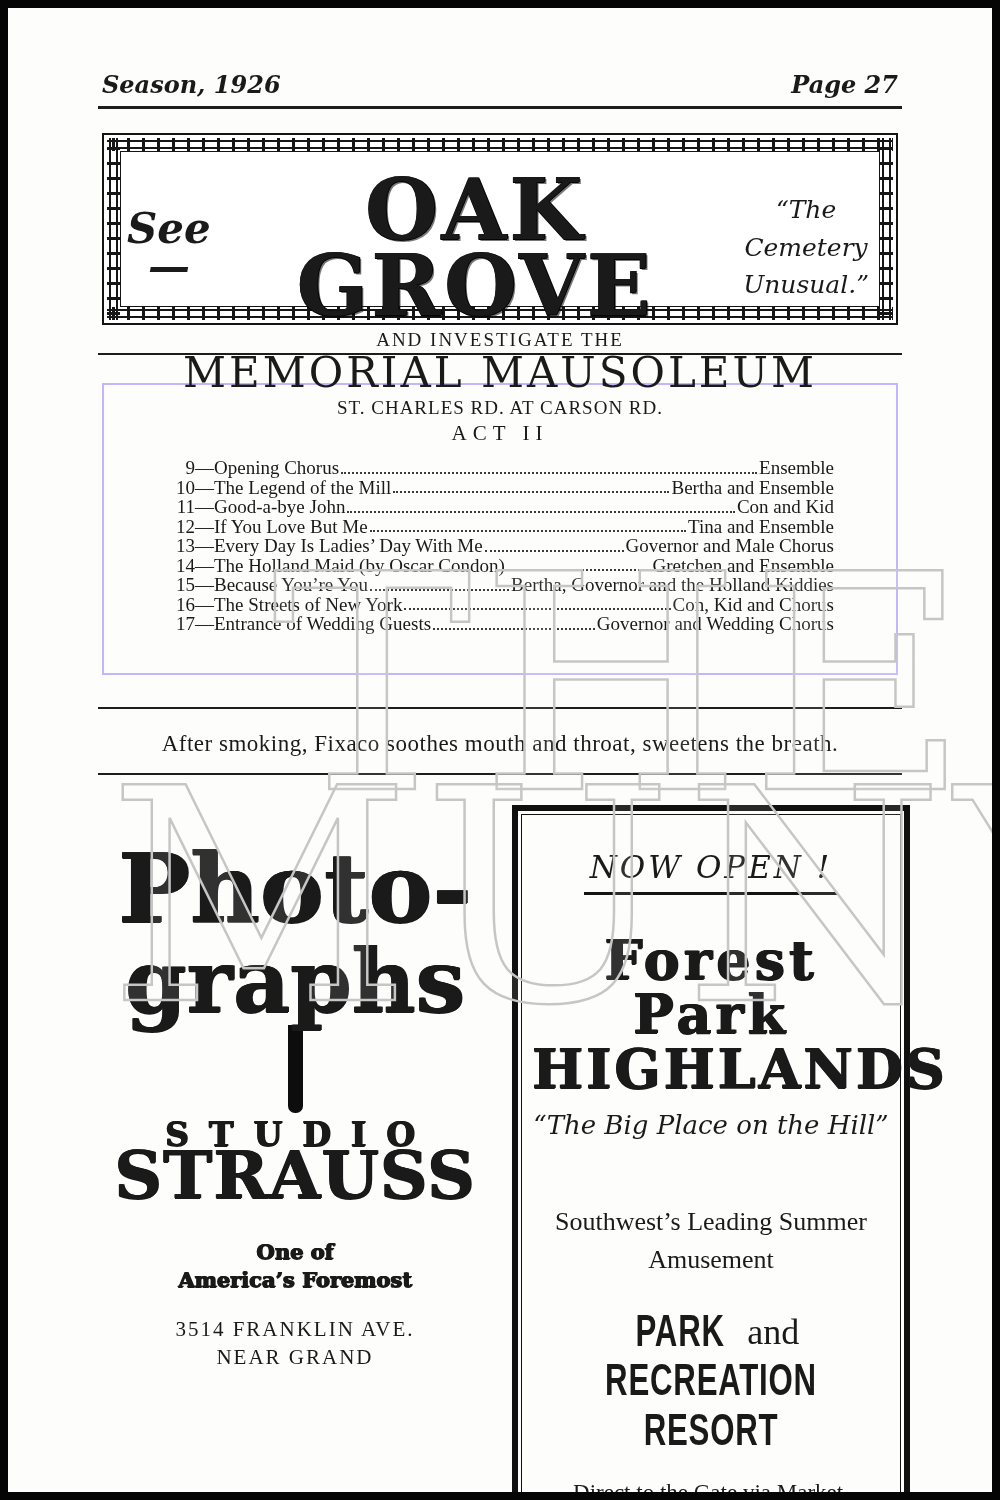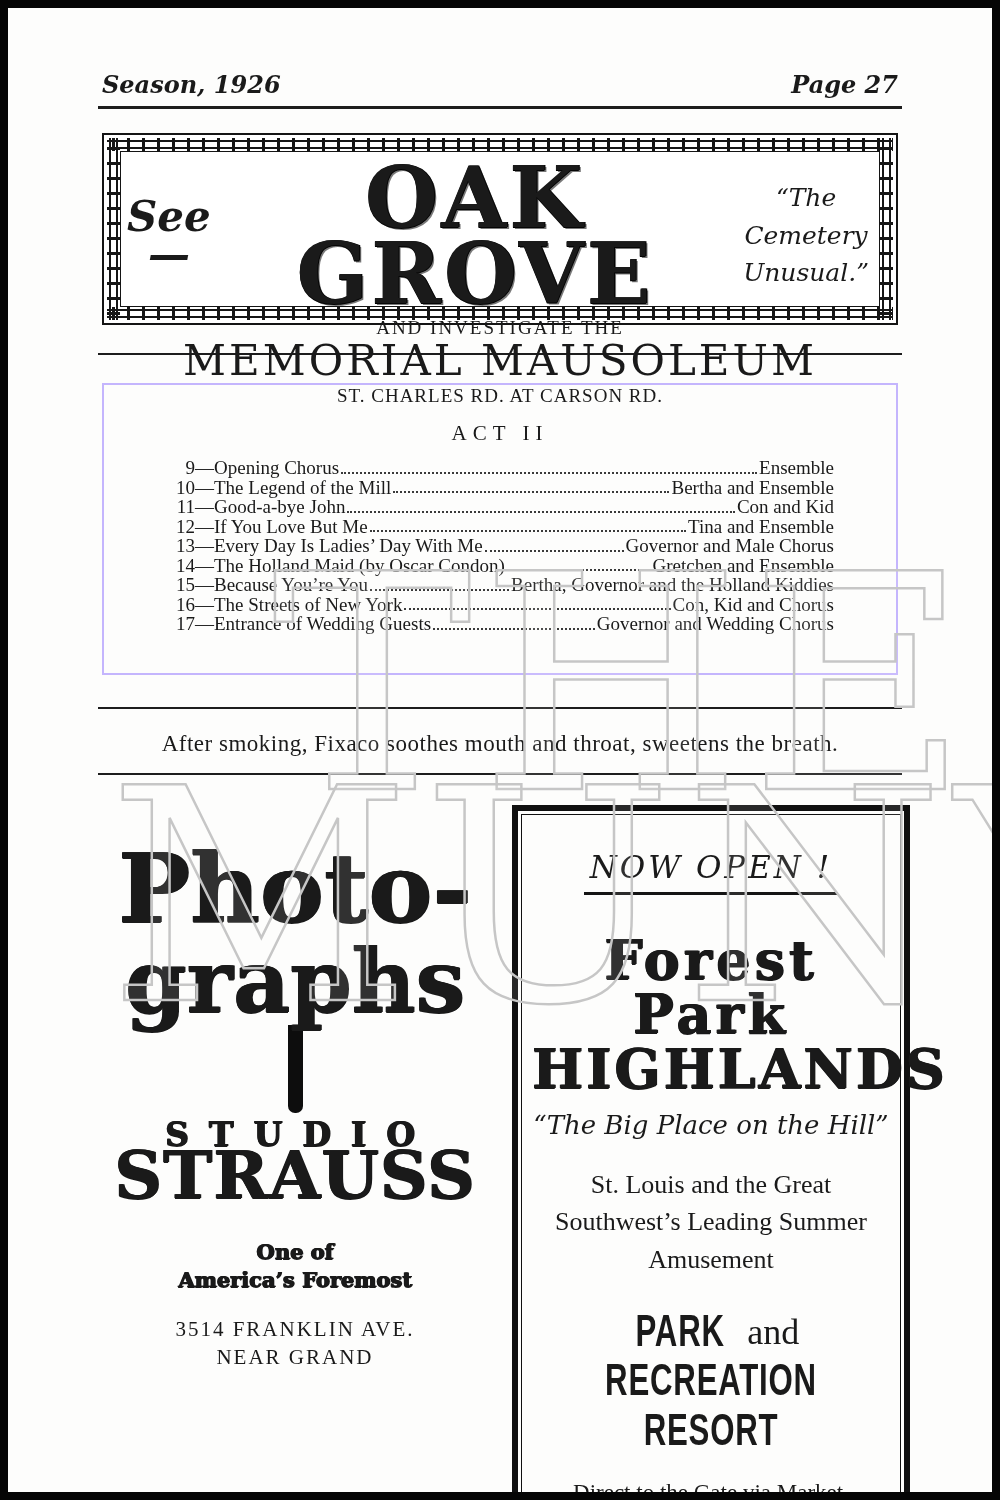--- a/index.html
+++ b/index.html
@@ -28,21 +28,21 @@
   .tick-h.top { top:3px; } .tick-h.bot { bottom:3px; }
   .tick-v { top:3px; bottom:3px; width:13px;
     background-image:
       repeating-linear-gradient(0deg, transparent 0 5px, #161616 5px 8px, transparent 8px 15px),
       linear-gradient(#161616 0 0), linear-gradient(#161616 0 0);
     background-size:100% auto, 2px 100%, 2px 100%;
     background-position:0 0, 2px 0, 9px 0;
     background-repeat:repeat-y, repeat-y, repeat-y; }
   .tick-v.lft { left:3px; } .tick-v.rgt { right:3px; }
   .oak-inner { position:absolute; inset:16px; border:1px solid #141414; text-align:center;
-               padding-top:8px; box-sizing:border-box; }
+               padding-top:20px; box-sizing:border-box; }
   .oak-top { display:flex; justify-content:center; align-items:center; gap:26px; line-height:0.9; }
   .oak-see { font-family:"DejaVu Serif", serif; font-style:italic; font-weight:bold; font-size:42px; }
   .oak-name { font-family:"DejaVu Serif", serif; font-weight:bold; font-size:84px; letter-spacing:3px;
               text-shadow:2px 2px 0 rgba(10,10,10,.55), 1px 0 0 #000, 0 1px 0 #000; }
   .oak-tag { font-family:"DejaVu Serif", serif; font-style:italic; font-size:25px; line-height:1.5; text-align:center; }
   .oak-line1 { margin-top:6px; font-size:19px; letter-spacing:2px; }
   .oak-line2 { font-family:"DejaVu Serif", serif; font-size:42px; letter-spacing:3px; line-height:1.05; font-weight:500; }
   .oak-line3 { font-size:19px; letter-spacing:1px; margin-top:2px; }
 
   
@@ -222,21 +222,21 @@
       </div>
     </div>
 
     <div class="highlands">
       <div class="h-inner">
         <span class="h-banner">NOW OPEN !</span>
         <div class="fat h-title1">Forest Park</div>
         <div class="fat h-title2">HIGHLANDS</div>
         <div class="h-tag">“The Big Place on the Hill”</div>
         <div class="h-body">
-          <span>St. Louis and the Great</span><br>
+          <br>
           <span>Southwest’s Leading Summer</span><br>
           <span>Amusement</span>
         </div>
         <div class="h-park">
           <span class="cond">PARK</span>
           <span class="amp">and</span>
         </div>
         <div class="h-resort">
           <span class="cond">RECREATION RESORT</span>
         </div>

